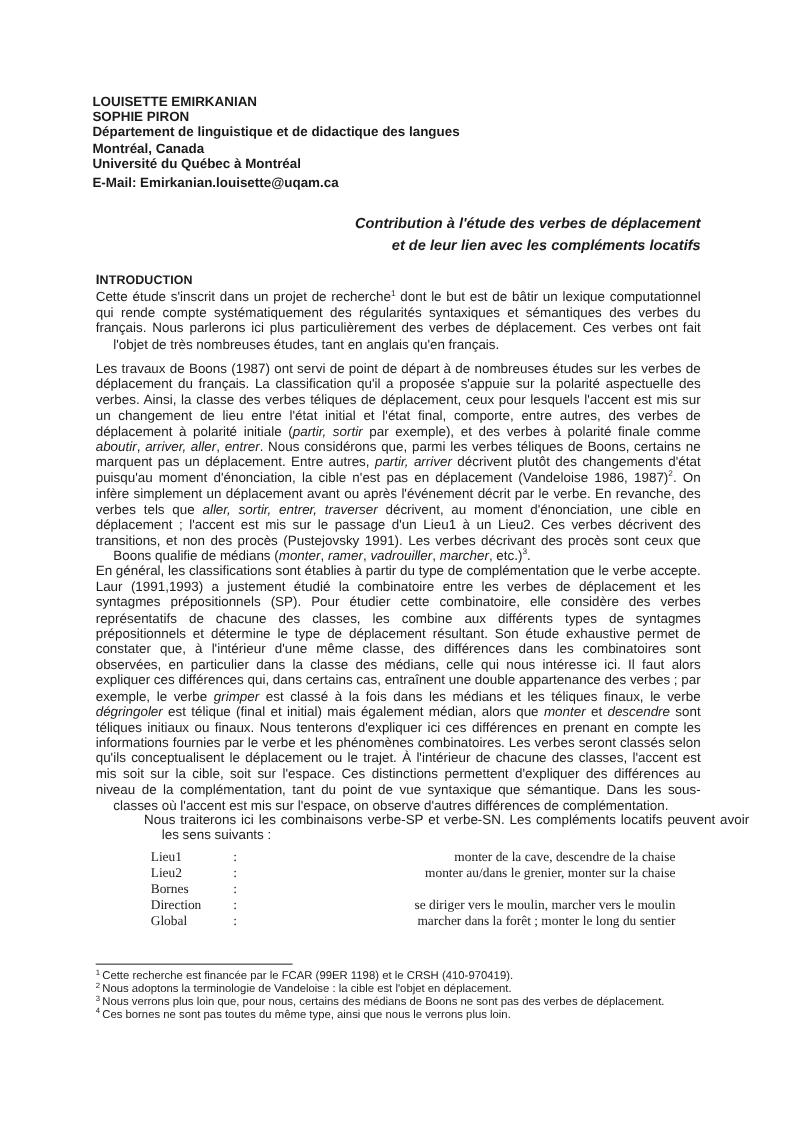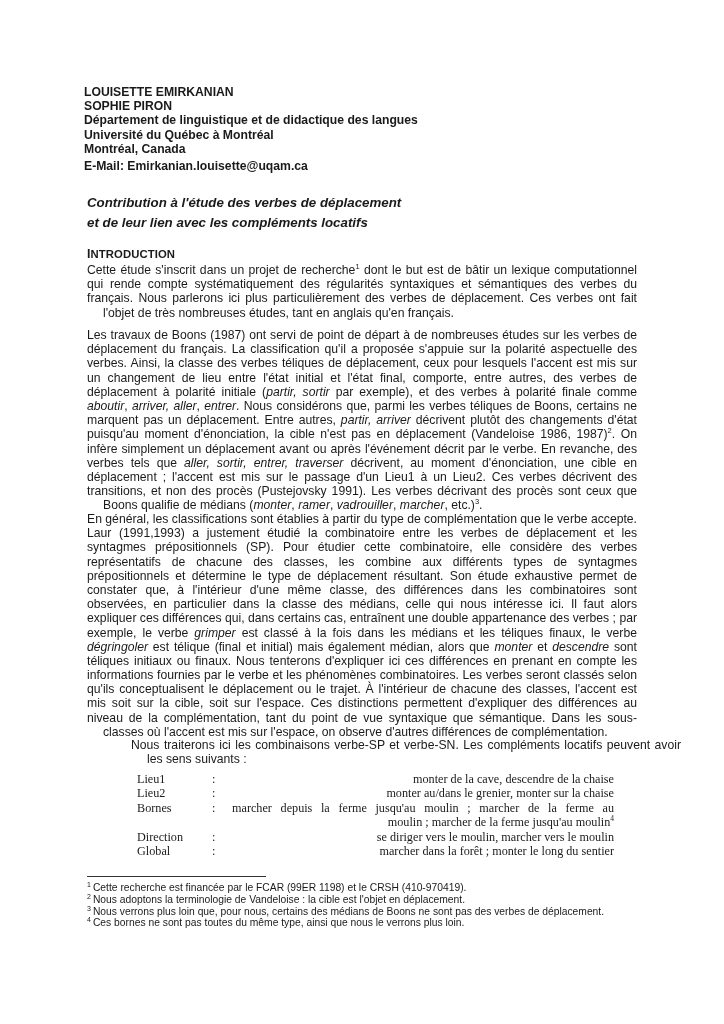--- a/index.html
+++ b/index.html
@@ -2,21 +2,21 @@
 <html><head>
   <meta charset="utf-8">
   <style>
     html, body { margin: 0; padding: 0; background: #ffffff; }
     body { width: 724px; height: 1024px; position: relative; overflow: hidden;
            font-family: "Liberation Sans", sans-serif; color: #1a1a1a; }
     .page { position: absolute; left: 0; top: 0; width: 724px; height: 1024px; background: #fff; }
     .author-block { position: absolute; left: 84px; top: 85px; font-weight: bold; font-size: 12.2px; line-height: 14.2px; }
     .author-block .line { white-space: nowrap; }
     .author-block .email { margin-top: 3px; }
-    .title-block { position: absolute; left: 87px; width: 550px; top: 193px; text-align: left;
+    .title-block { position: absolute; left: 87px; width: 550px; top: 193px; text-align: right;
                    font-weight: bold; font-style: italic; font-size: 13.3px; line-height: 20px; }
     .section-head { position: absolute; left: 87px; top: 247px; font-weight: bold; font-size: 11.3px; letter-spacing: 0.1px; }
     .section-head .cap { font-size: 12.4px; }
     .para { position: absolute; left: 87px; width: 550px; font-size: 12.2px; line-height: 14.2px; }
     .para .ln { display: block; text-align: justify; text-align-last: justify; white-space: nowrap; height: 14.2px; }
     .para .ln.last { text-align-last: left; padding-left: 16px; }
     .para sup { font-size: 7.5px; line-height: 0; vertical-align: 5px; }
     .p1 { top: 263px; }
     .p2 { top: 328px; }
     .p3 { top: 512px; }
@@ -36,22 +36,22 @@
   </style>
 </head>
 <body>
 
 <div class="page">
 
   <div class="author-block">
     <div class="line">LOUISETTE EMIRKANIAN</div>
     <div class="line">SOPHIE PIRON</div>
     <div class="line">Département de linguistique et de didactique des langues</div>
+    <div class="line">Montréal, Canada</div>
     <div class="line">Université du Québec à Montréal</div>
-    <div class="line">Montréal, Canada</div>
     <div class="line email">E-Mail: Emirkanian.louisette@uqam.ca</div>
   </div>
 
   <div class="title-block">
     <div>Contribution à l'étude des verbes de déplacement</div>
     <div>et de leur lien avec les compléments locatifs</div>
   </div>
 
   <div class="section-head"><span class="cap">I</span><span>NTRODUCTION</span></div>
 
@@ -113,24 +113,20 @@
     <div class="sense-row">
       <span class="sense-label">Lieu2</span>
       <span class="sense-colon">:</span>
       <span class="sense-text">
           <span class="ln">monter au/dans le grenier, monter sur la chaise</span>
         </span>
     </div>
     <div class="sense-row">
       <span class="sense-label">Bornes</span>
       <span class="sense-colon">:</span>
-      <span class="sense-text">
-        <span class="ln j">marcher depuis la ferme jusqu'au moulin ; marcher de la ferme au</span>
-        <span class="ln"><span>moulin ; marcher de la ferme jusqu'au moulin</span><sup>4</sup></span>
-      </span>
     </div>
     <div class="sense-row">
       <span class="sense-label">Direction</span>
       <span class="sense-colon">:</span>
       <span class="sense-text">
           <span class="ln">se diriger vers le moulin, marcher vers le moulin</span>
         </span>
     </div>
     <div class="sense-row">
       <span class="sense-label">Global</span>

